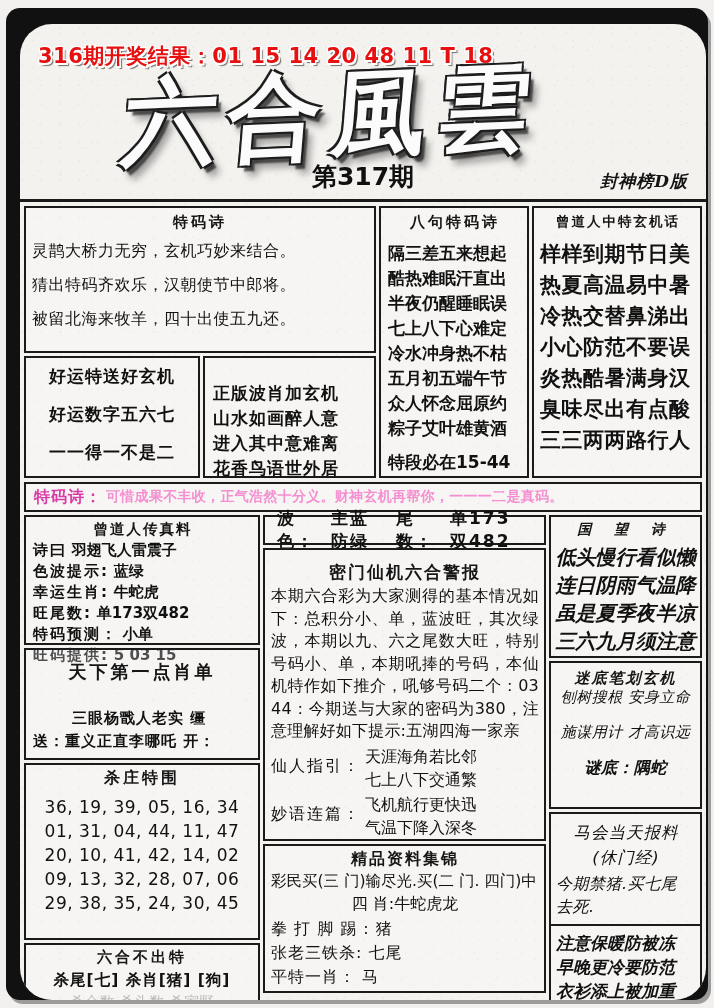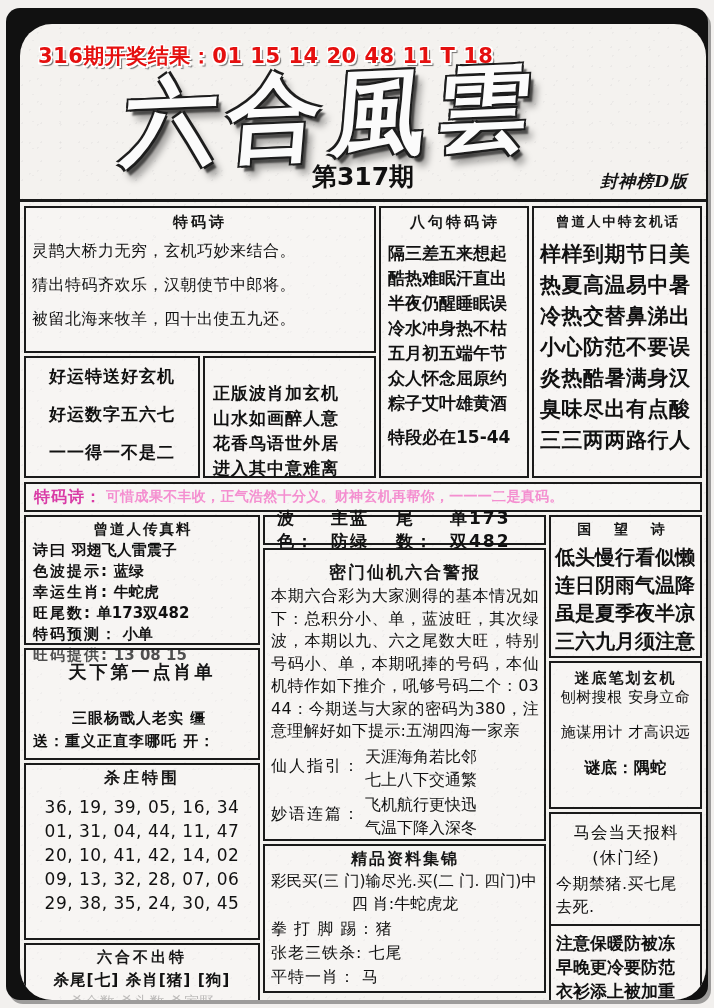--- a/index.html
+++ b/index.html
@@ -88,21 +88,21 @@
   .pink{
     margin:4px 4px 0 4px;height:30px;border:2px solid #1a1a1a;box-sizing:border-box;
     background:rgba(255,255,255,.3);display:flex;align-items:center;padding-left:8px;
   }
   .pink .lab{font-size:16px;font-weight:bold;color:#d93ba6;letter-spacing:1px;}
   .pink .txt{font-size:14px;font-weight:bold;color:#f48fd0;letter-spacing:.3px;margin-left:4px;}
   
   .lower{display:flex;margin:3px 4px 0 4px;height:490px;}
   .lc{width:236px;display:flex;flex-direction:column;}
   .mc{flex:1;margin-left:3px;display:flex;flex-direction:column;}
-  .rc{width:153px;margin-left:3px;display:flex;flex-direction:column;}
+  .rc{width:153px;margin-left:3px;display:flex;flex-direction:column;font-style:italic;}
   .zdcz{height:130px;padding:3px 5px 0 7px;}
   .zdcz .ttl{font-size:14.5px;letter-spacing:2px;margin-bottom:2px;}
   .zdcz .kv{font-size:15px;margin:0 0 2px 0;white-space:nowrap;}
   .zdcz .kv b{font-weight:bold;letter-spacing:2px;}
   .zdcz .kv .v{font-weight:bold;}
   .txdy{height:112px;margin-top:3px;padding:10px 6px 0 6px;position:relative;}
   .txdy .ttl{font-size:18px;letter-spacing:3px;}
   .txdy .l2{position:absolute;left:46px;bottom:30px;font-size:15px;font-weight:600;letter-spacing:1px;}
   .txdy .l3{position:absolute;left:7px;bottom:7px;font-size:15px;font-weight:600;letter-spacing:1px;}
   .scz{flex:1;margin-top:3px;padding:3px 6px 0 6px;}
@@ -125,21 +125,21 @@
   .jpzl .ttl{font-size:16px;letter-spacing:2px;margin-bottom:1px;}
   .jpzl .r1{font-size:15.5px;white-space:nowrap;letter-spacing:0px;}
   .jpzl .r2{font-size:16px;text-align:center;margin:2px 0 4px 0;}
   .jpzl .r3{font-size:16px;margin-bottom:3px;letter-spacing:1px;}
   .botm{flex:1;margin-top:3px;display:flex;}
   .zhongyuan{flex:1;padding:26px 0 0 12px;}
   .sixiao{width:155px;padding:8px 4px 0 0;text-align:right;}
   .sixiao .ttl{font-size:14px;letter-spacing:2px;margin-bottom:3px;text-align:center;}
   .gws{height:148px;padding:4px 4px 0 4px;}
   .gws .ttl{font-size:14px;letter-spacing:9px;margin-bottom:5px;}
-  .gws p{margin:0 0 1px 0;font-size:20px;font-weight:bold;letter-spacing:0;}
+  .gws p{margin:0 0 1px 0;font-size:20px;font-weight:bold;letter-spacing:0;text-align:center;}
   .mdbh{height:160px;margin-top:3px;padding:6px 4px 0 4px;}
   .mdbh .ttl{font-size:15px;letter-spacing:2px;}
   .mdbh p{margin:0 0 16px 0;font-size:15px;text-align:center;letter-spacing:.5px;}
   .mdbh p.ans{font-size:16px;font-weight:600;margin-top:4px;}
   .mhbl{flex:1;margin-top:3px;padding:8px 4px 0 5px;}
   .mhbl .ttl2{font-size:16.5px;text-align:center;letter-spacing:1px;margin-bottom:3px;}
   .mhbl .l{font-size:16px;line-height:23px;letter-spacing:.5px;}
   .mhbl .sep{border-top:2px solid #1a1a1a;margin:6px -4px 5px -5px;}
   .mhbl .b{font-size:17px;font-weight:bold;line-height:24px;letter-spacing:0;}
 </style>
@@ -168,32 +168,33 @@
           </div>
           <div class="lowL">
             <div class="bx luck cn">
               <p>好运特送好玄机</p>
               <p>好运数字五六七</p>
               <p>一一得一不是二</p>
             </div>
             <div class="bx zheng cn">
               <p>正版波肖加玄机</p>
               <p>山水如画醉人意</p>
+              <p>进入其中意难离</p>
               <p>花香鸟语世外居</p>
-              <p>进入其中意难离</p>
             </div>
           </div>
         </div>
 
         <div class="colM">
           <div class="bx eight cn">
             <div class="ttl">八句特码诗</div>
             <p>隔三差五来想起</p>
             <p>酷热难眠汗直出</p>
             <p>半夜仍醒睡眠误</p>
+            <p>七上八下心难定</p>
             <p>冷水冲身热不枯</p>
             <p>五月初五端午节</p>
             <p>众人怀念屈原约</p>
             <p>粽子艾叶雄黄酒</p>
             <p class="last">特段必在15-44</p>
           </div>
         </div>
 
         <div class="colR">
           <div class="bx zdr cn">
@@ -234,21 +235,21 @@
             <p class="kv">
               <b>旺尾数:</b>
               <span class="v">单173双482</span>
             </p>
             <p class="kv">
               <b>特码预测：</b>
               <span class="v">小单</span>
             </p>
             <p class="kv">
               <b>旺码提供:</b>
-              <span class="v">13  08  15</span>
+              <span class="v">5  03  15</span>
             </p>
           </div>
 
           <div class="bx txdy cn">
             <div class="ttl">天下第一点肖单</div>
             <div class="l2">三眼杨戬人老实  缰</div>
             <div class="l3">送：重义正直李哪吒  开：</div>
           </div>
 
           <div class="bx scz cn">

